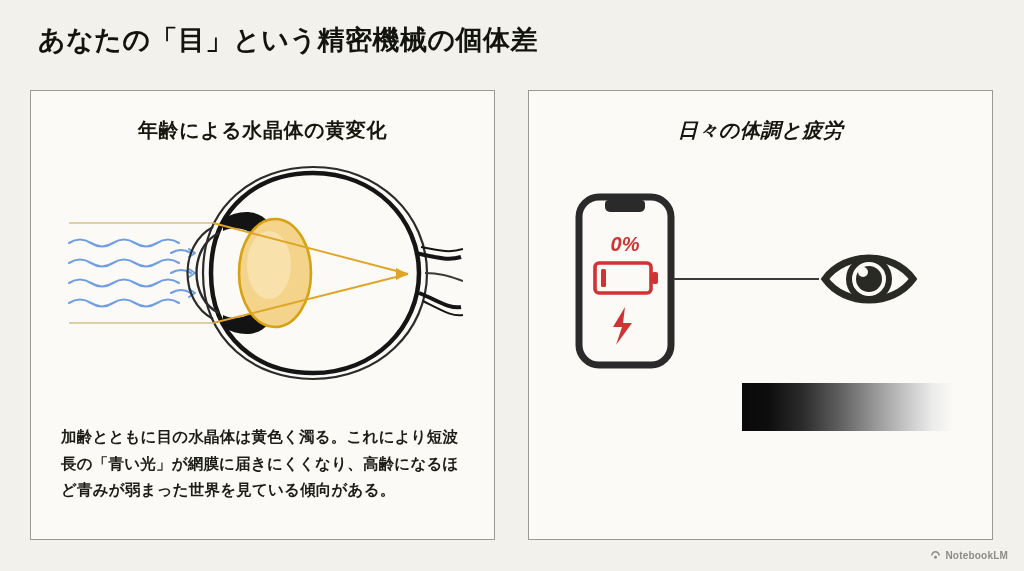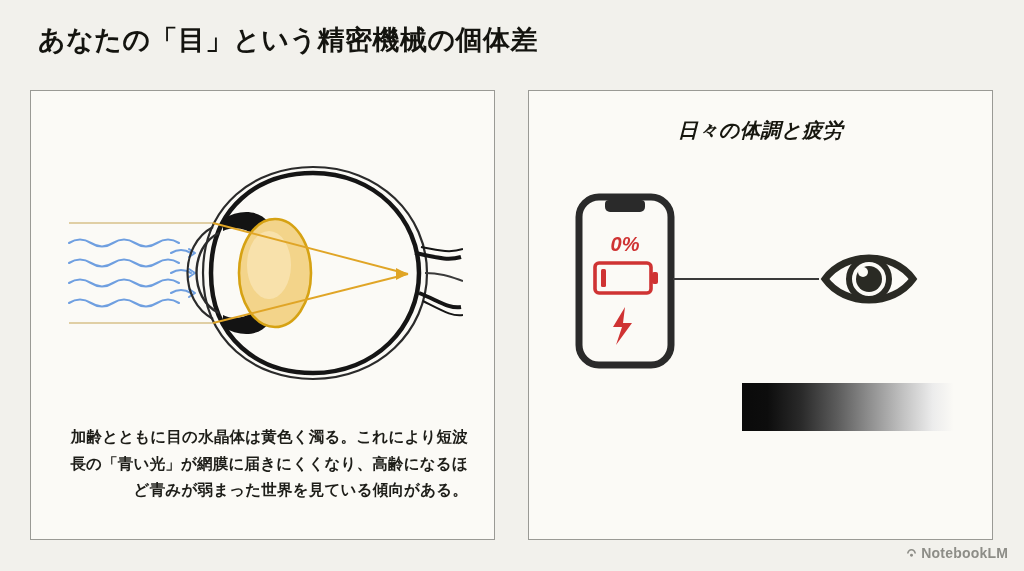--- a/index.html
+++ b/index.html
@@ -72,21 +72,21 @@
   .panel-body {
     position: absolute;
     left: 30px;
     right: 26px;
     top: 333px;
     font-size: 15.5px;
     font-weight: 700;
     line-height: 1.72;
     color: #1d1d18;
     letter-spacing: 0.2px;
-    text-align: right;
+    text-align: left;
   }
 
   
   .fig-svg { display: block; margin: 0 auto; }
 
   
   .contrast-bar {
     position: absolute;
     left: 213px;
     top: 222px;
@@ -98,36 +98,37 @@
   }
 
   
   .watermark {
     position: absolute;
     right: 16px;
     bottom: 10px;
     display: flex;
     align-items: center;
     gap: 4px;
-    font-size: 14px;
+    font-size: 10px;
     font-weight: 700;
     color: #8d8d87;
     letter-spacing: 0.2px;
   }
   .watermark svg { display: block; }
 </style>
 </head>
 <body>
 
 <div class="slide">
 
   <div class="slide-title">あなたの「目」という精密機械の個体差</div>
 
   <div class="panel panel-left">
 
+    <div class="panel-heading">年齢による水晶体の黄変化</div>
 
     <div class="panel-figure">
       <svg class="fig-svg" width="400" height="250" viewBox="0 0 400 250">
 
         <g stroke="#6f9fe0" fill="none" stroke-width="2.1" stroke-linecap="round">
           <path d="M6,82 q11,-7 22,0 q11,7 22,0 q11,-7 22,0 q11,7 22,0 q11,-7 22,0"></path>
           <path d="M6,102 q11,-7 22,0 q11,7 22,0 q11,-7 22,0 q11,7 22,0 q11,-7 22,0"></path>
           <path d="M6,122 q11,-7 22,0 q11,7 22,0 q11,-7 22,0 q11,7 22,0 q11,-7 22,0"></path>
           <path d="M6,142 q11,-7 22,0 q11,7 22,0 q11,-7 22,0 q11,7 22,0 q11,-7 22,0"></path>
         </g>

